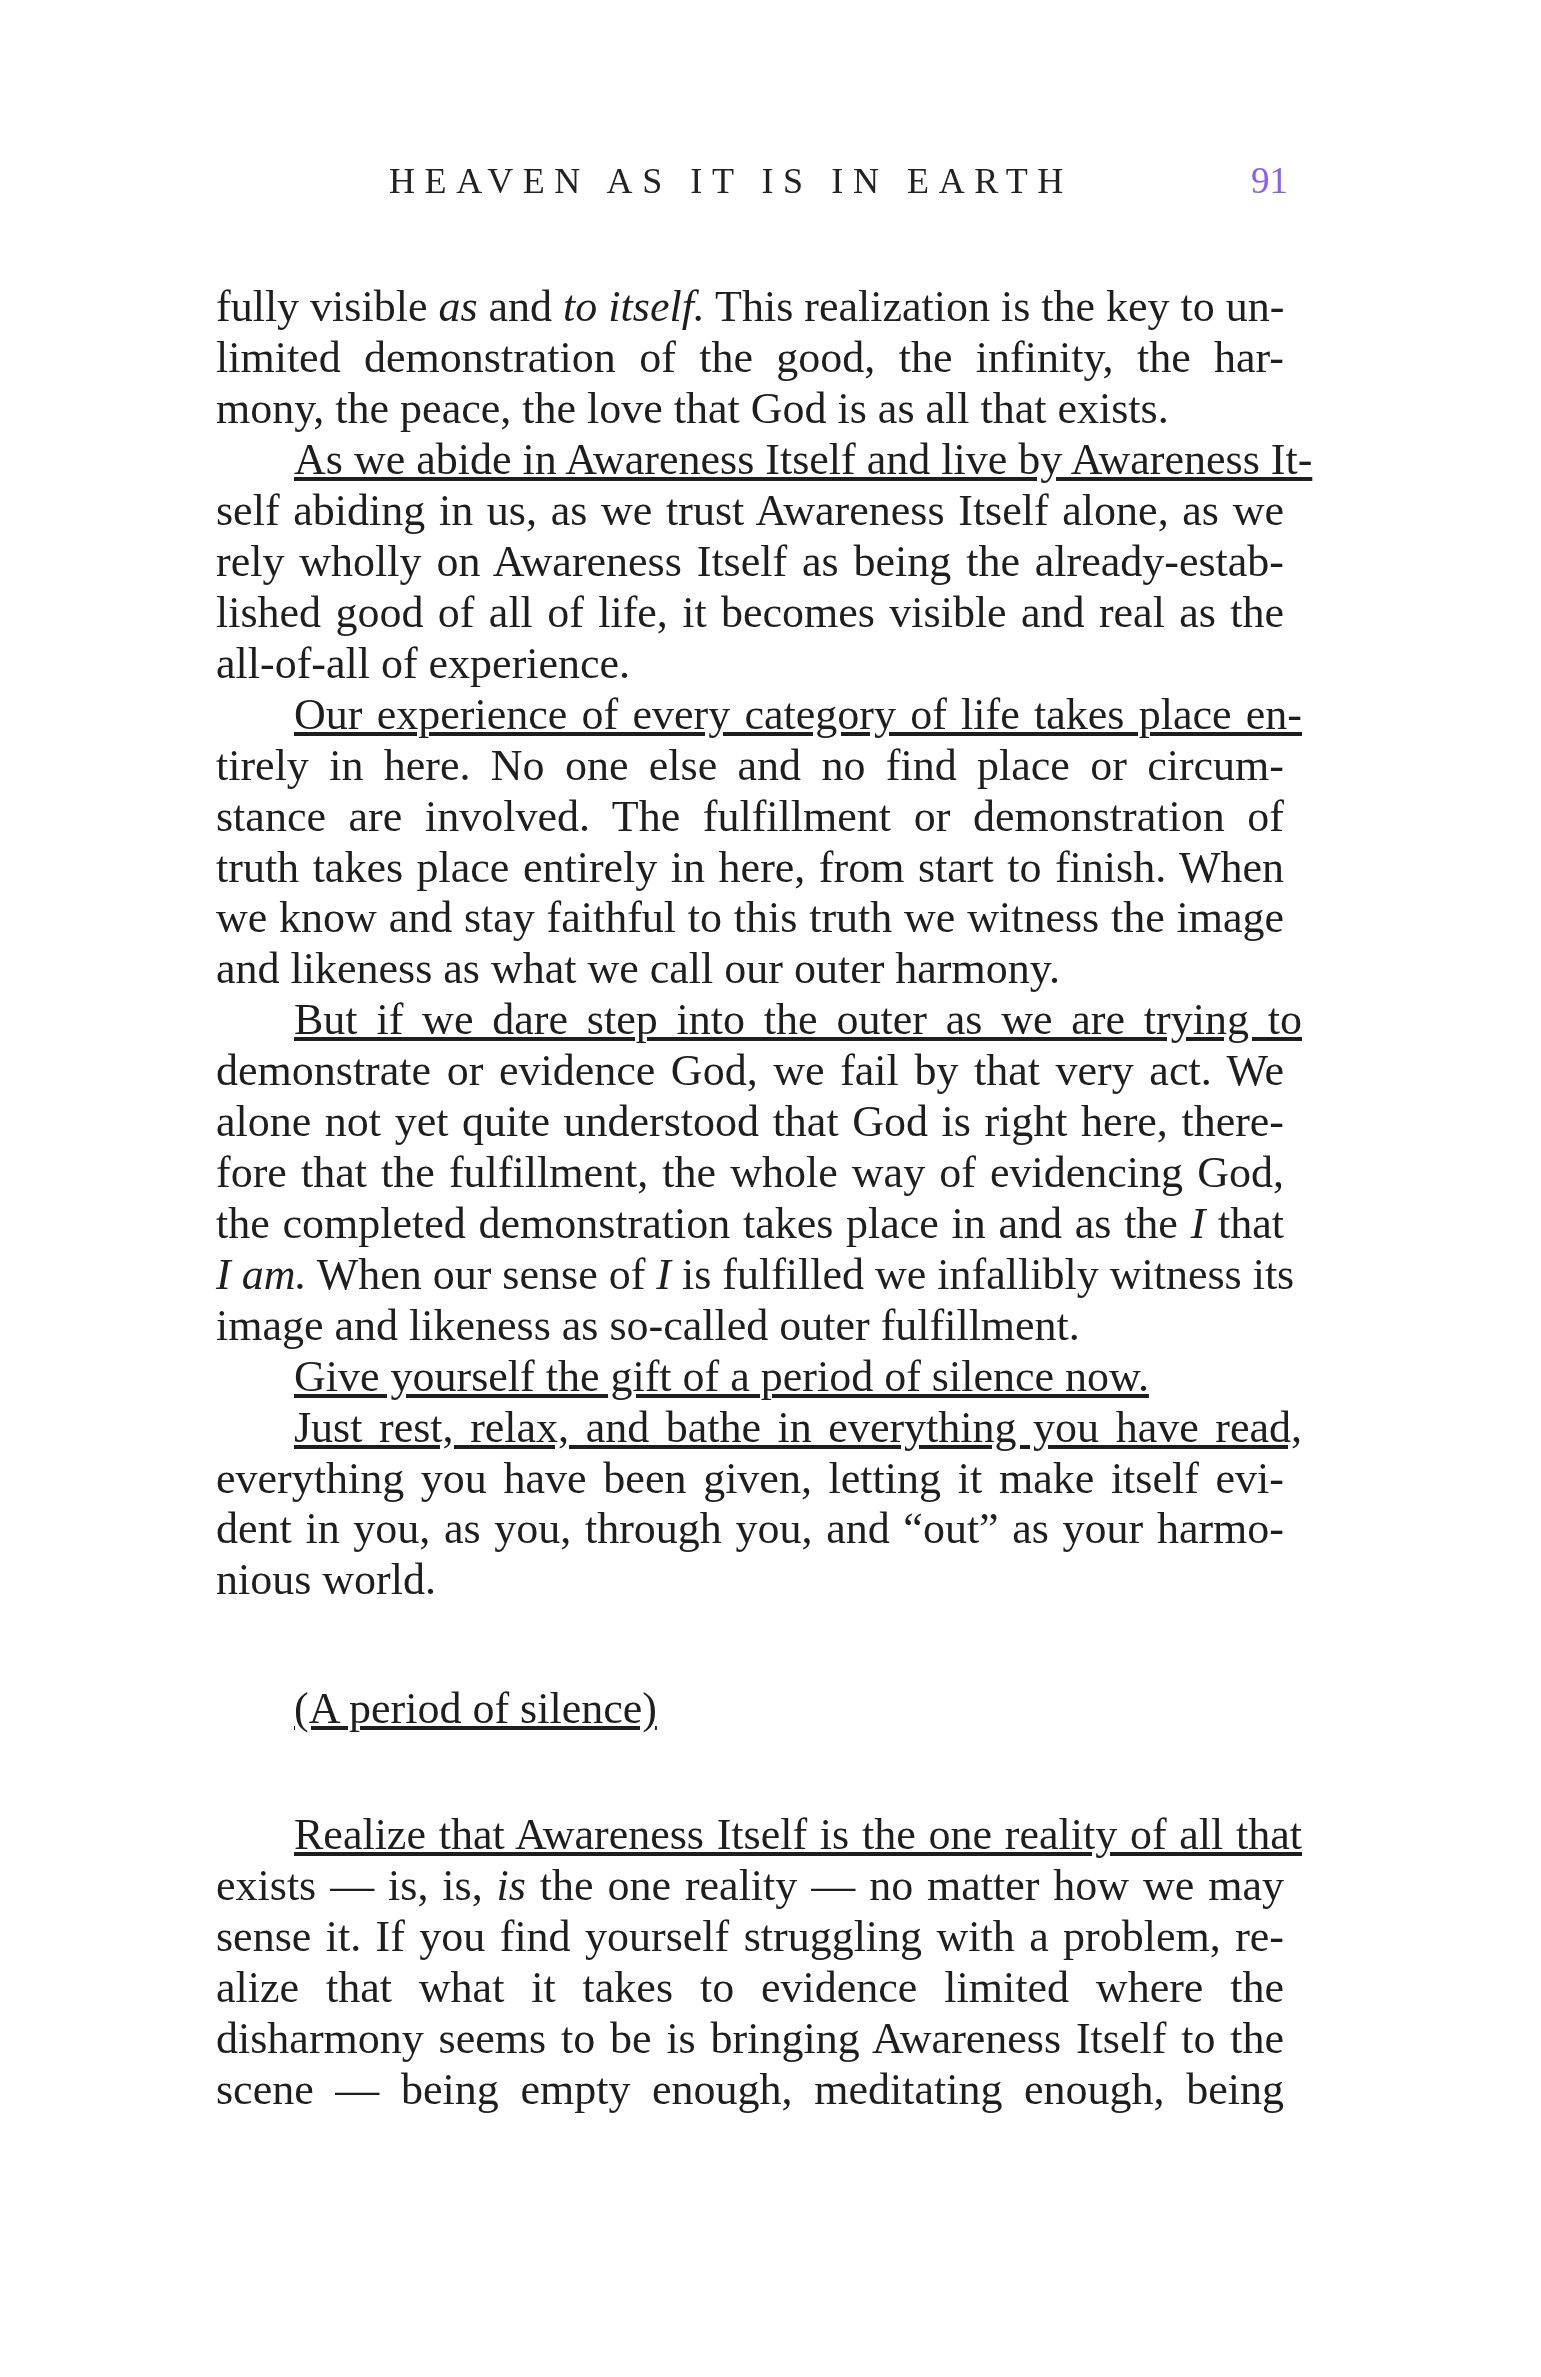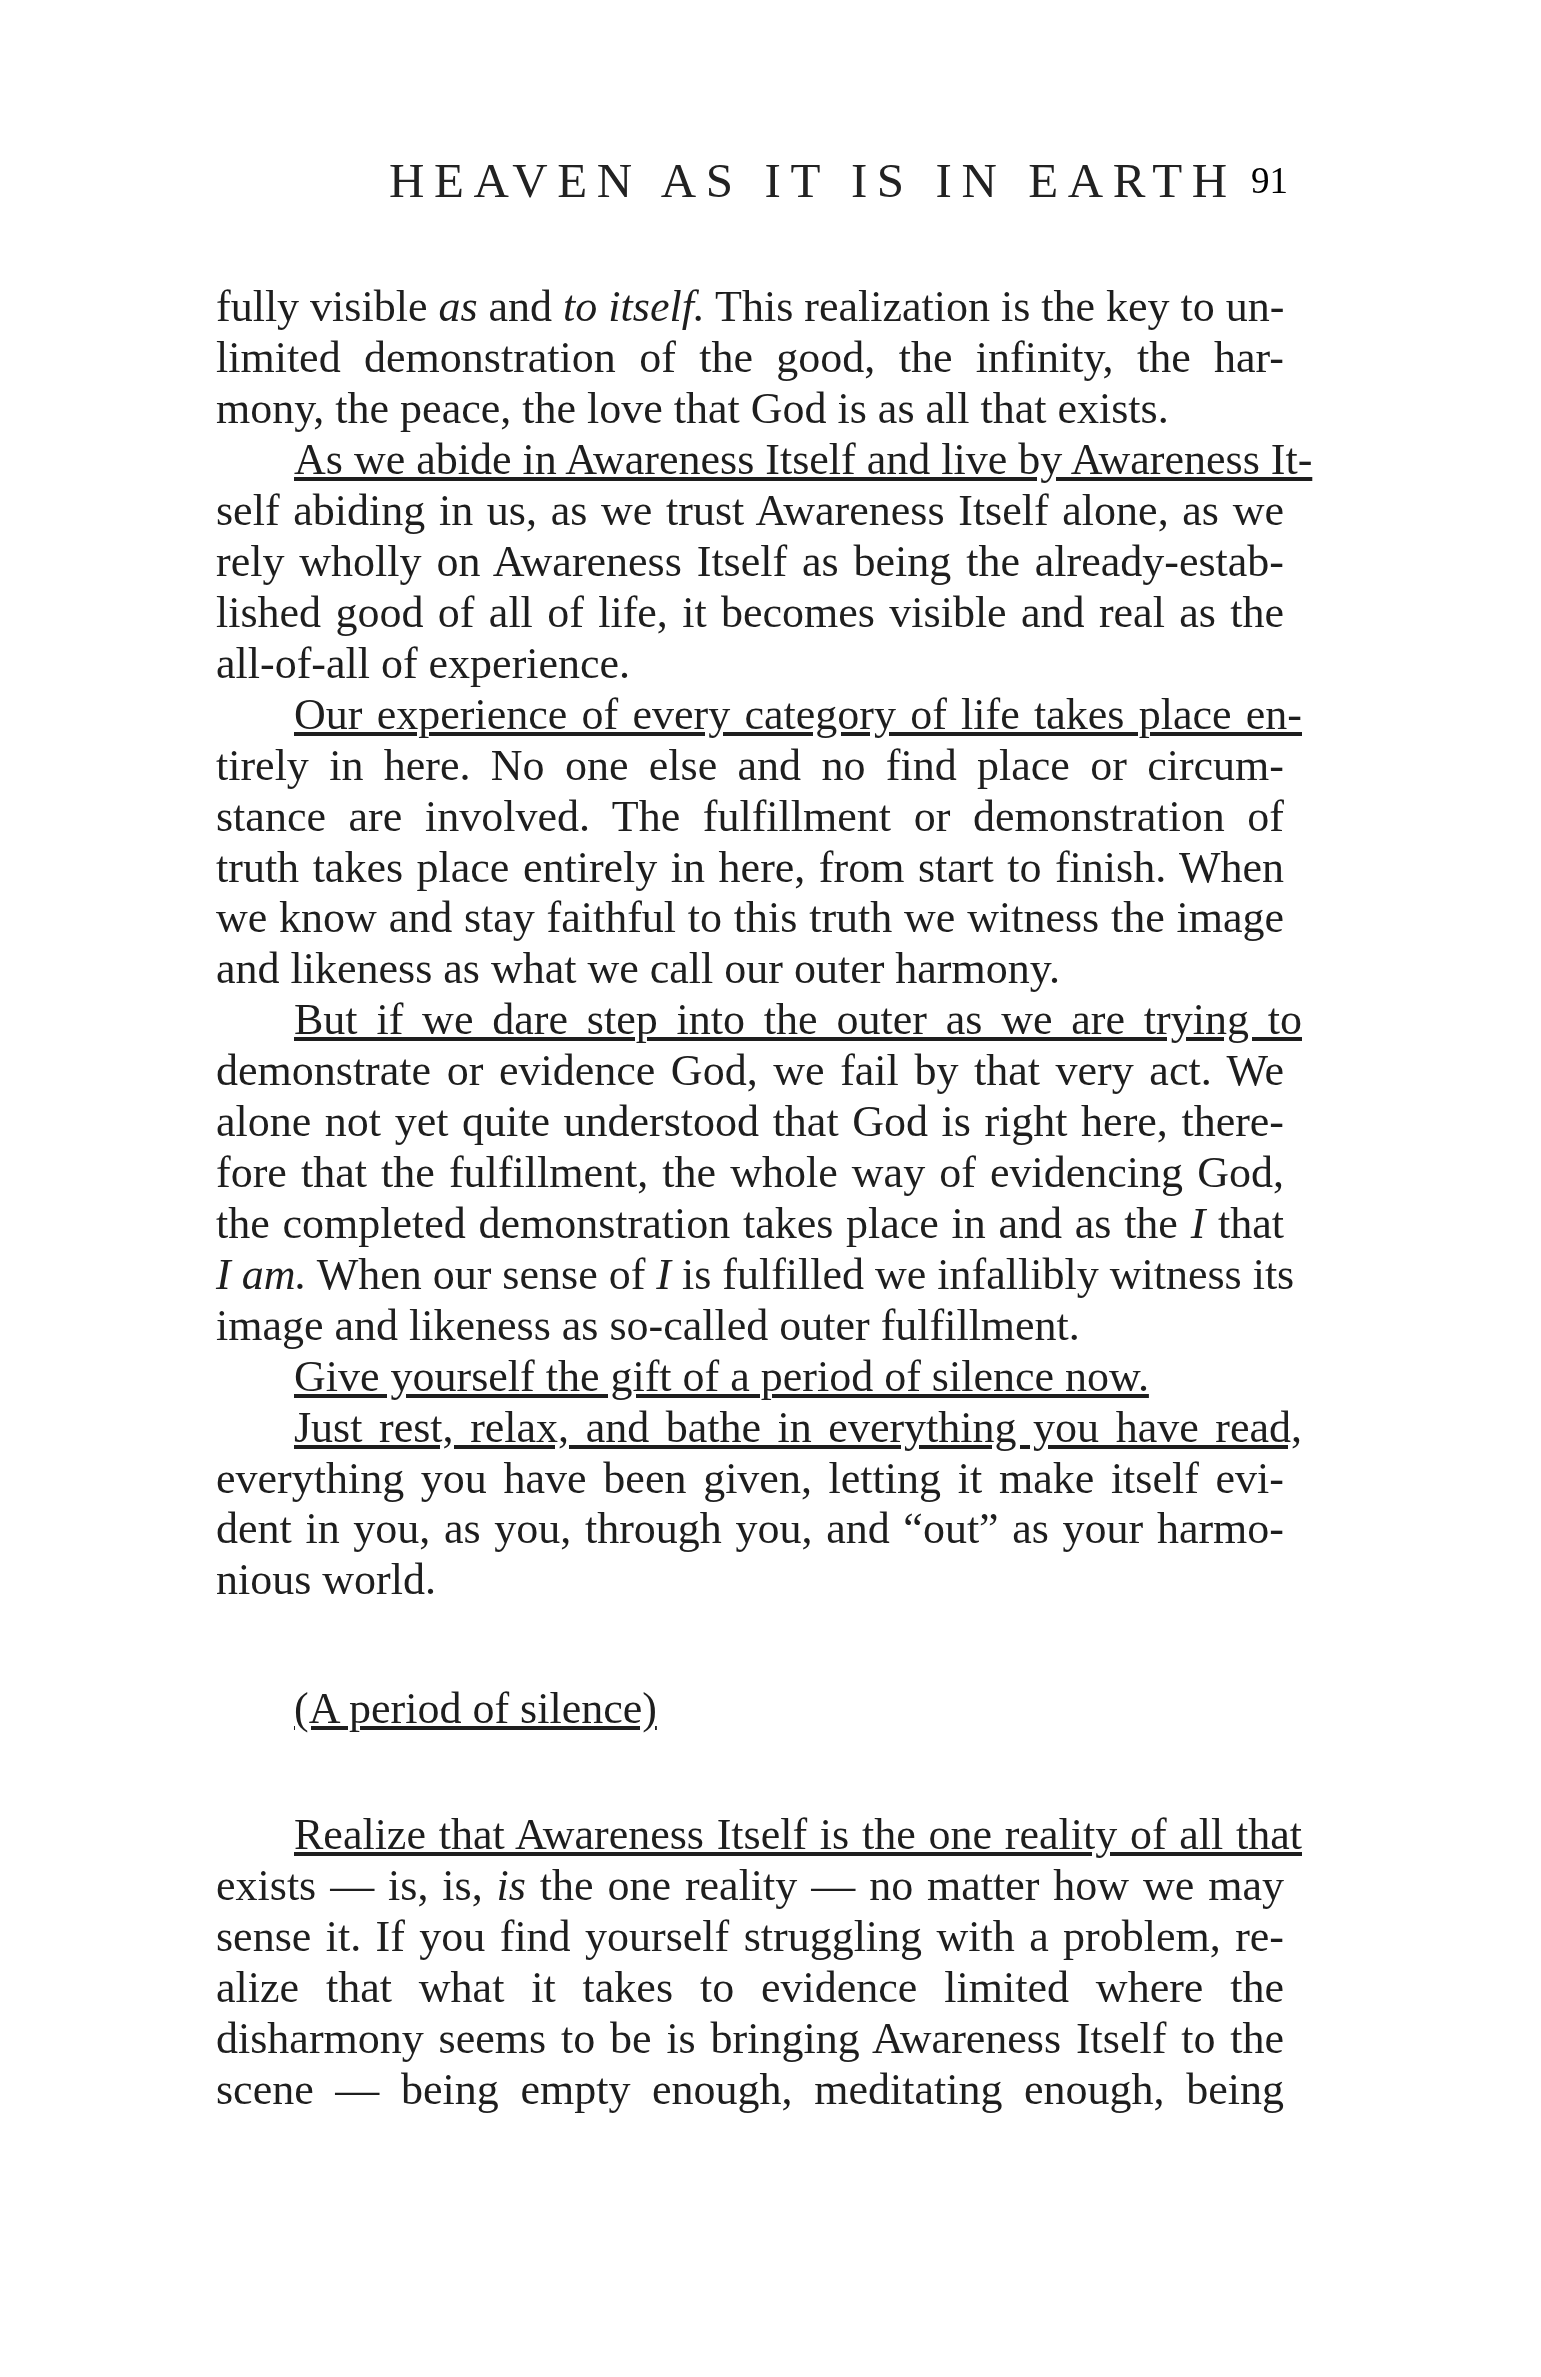--- a/index.html
+++ b/index.html
@@ -1,22 +1,22 @@
 <!DOCTYPE html>
 <html><head>
 <meta charset="utf-8">
 <style>
   html, body { margin: 0; padding: 0; background: #ffffff; }
   body { width: 1542px; height: 2378px; position: relative; overflow: hidden; }
   .page { position: absolute; left: 0; top: 0; width: 1542px; height: 2378px; background: #ffffff; color: #1e1e1e; }
   .running-head { position: absolute; top: 154px; left: 389px; width: 749px; height: 54px;
-    font-family: "Liberation Serif", "DejaVu Serif", serif; font-size: 49px; letter-spacing: 9.6px; line-height: 54px;
+    font-family: "Liberation Serif", "DejaVu Serif", serif; font-size: 36px; letter-spacing: 9.6px; line-height: 54px;
     color: #222; white-space: nowrap; }
   .folio { position: absolute; top: 154px; left: 1230px; width: 58px; height: 54px; text-align: right;
-    font-family: "Liberation Serif", "DejaVu Serif", serif; font-size: 37px; line-height: 54px; color: #000000; }
+    font-family: "Liberation Serif", "DejaVu Serif", serif; font-size: 37px; line-height: 54px; color: #8b5cf6; }
   .line { position: absolute; left: 216px; width: 1068px; height: 51px; white-space: nowrap;
     font-family: "Liberation Serif", "DejaVu Serif", serif; font-size: 44px; line-height: 51px; color: #1e1e1e;
     text-align: justify; text-align-last: justify; }
   .line.last { text-align-last: left; }
   .line.indent { left: 294px; width: 1008px; text-decoration: underline; }
   .line i { font-style: italic; }
 </style>
 </head>
 <body>
 

